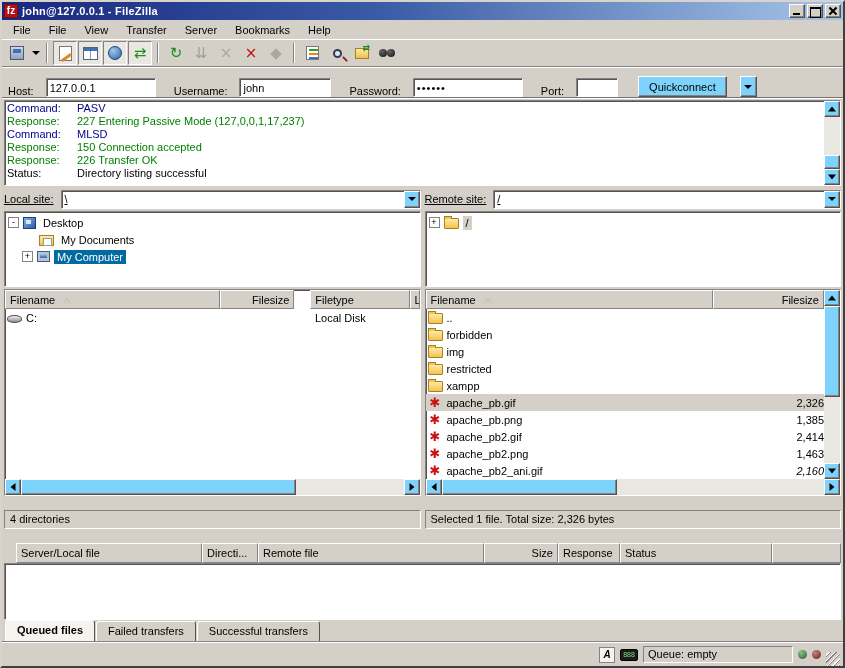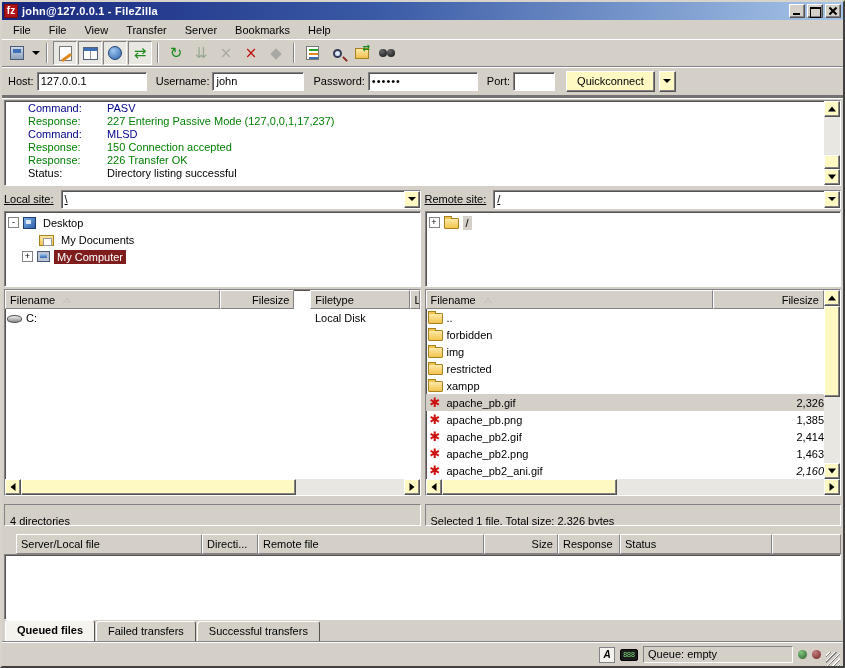--- a/index.html
+++ b/index.html
@@ -3,21 +3,21 @@
 <meta charset="utf-8">
 <style>
   * { box-sizing: border-box; margin: 0; padding: 0; }
   html,body { width:845px; height:668px; }
   body {
     font-family: "Liberation Sans", "DejaVu Sans", sans-serif;
     font-size: 11px; color:#000; background:#d4d0c8; overflow:hidden;
   }
   .window { width:845px; height:668px; display:flex; flex-direction:column;
     border:2px solid; border-color:#d8d4cc #404040 #404040 #d8d4cc; background:#d4d0c8; }
-  .raised { border:1px solid; border-color:#fff #565450 #565450 #fff; box-shadow: inset -1px -1px 0 #848284; background:#fef9c3; }
+  .raised { border:1px solid; border-color:#fff #565450 #565450 #fff; box-shadow: inset -1px -1px 0 #848284; background:#7dd3fc; }
 
   
   .titlebar { height:18px; flex:0 0 18px; display:flex; align-items:center; padding:1px 2px;
     background:linear-gradient(to right,#18277e,#3a5ba6 45%,#a7c5e8); }
   .fz-icon { width:14px; height:14px; background:#b01216; border:1px solid #7a0c0f; color:#fff;
     font-weight:bold; font-size:10px; line-height:12px; text-align:center; margin-right:4px; }
   .win-title { color:#fff; font-weight:bold; flex:1; letter-spacing:.2px; }
   .tb-btn { width:16px; height:14px; margin-left:2px; position:relative; cursor:default;
     border:1px solid; border-color:#fff #565450 #565450 #fff; background:#d4d0c8; box-shadow: inset -1px -1px 0 #848284;}
   .g-min::before { content:""; position:absolute; left:3px; bottom:2px; width:7px; height:2px; background:#000; }
@@ -55,35 +55,35 @@
   .i-filter::before { content:""; position:absolute; left:2px; top:2px; width:9px; height:2px; background:#2ba02b; box-shadow:0 4px 0 #e08a1e, 0 8px 0 #3f6fb5; }
   .i-mag { width:9px; height:9px; border:2px solid #333a55; border-radius:50%; position:relative; background:#dce8f5; }
   .i-mag::after { content:""; position:absolute; left:7px; top:7px; width:6px; height:2px; background:#8a2020; transform:rotate(45deg); }
   .i-cmp { width:14px; height:11px; background:linear-gradient(#ffe9a8,#eec04e); border:1px solid #a5821f; position:relative; }
   .i-cmp::after { content:"⇄"; position:absolute; right:-2px; top:-6px; font-size:9px; color:#1d8c1d; font-weight:bold; }
   .i-bino { width:16px; height:10px; position:relative; }
   .i-bino::before, .i-bino::after { content:""; position:absolute; top:1px; width:8px; height:8px; border-radius:50%; background:radial-gradient(circle at 35% 30%,#666,#111); }
   .i-bino::before { left:0; } .i-bino::after { right:0; }
 
   
-  .quickbar { height:31px; flex:0 0 31px; display:flex; align-items:center; gap:3px; padding:0 6px;
-    border-bottom:3px solid #737373; box-shadow:0 1px 0 #fff; }
+  .quickbar { height:31px; flex:0 0 31px; display:flex; align-items:flex-end; gap:12px; padding:0 6px;
+    border-bottom:1px solid #737373; box-shadow:0 1px 0 #fff; }
   .qc-label { margin-left:6px; }
   .qc-input { height:19px; background:#fff; border:1px solid; border-color:#848284 #fff #fff #848284;
     box-shadow: inset 1px 1px 0 #565450; font:11px "Liberation Sans",sans-serif; padding:0 3px; }
   .w-host{width:110px;} .w-user{width:92px;} .w-pass{width:110px; letter-spacing:1px;} .w-port{width:42px;}
   .qc-btn { height:21px; padding:0 10px; font:11px "Liberation Sans",sans-serif; margin-left:8px; }
   .qc-arrow { width:17px; height:21px; display:flex; align-items:center; justify-content:center; margin-left:1px; }
 
   
   .logwrap { flex:0 0 86px; margin:2px; position:relative; background:#fff;
     border:1px solid; border-color:#848284 #fff #fff #848284; box-shadow: inset 1px 1px 0 #565450; display:flex; }
   .logbody { flex:1; padding:1px 2px; overflow:hidden; }
   .log-line { height:13px; line-height:13px; white-space:nowrap; }
-  .log-label { display:inline-block; width:100px;padding-left:21px; }
+  .log-label { display:inline-block; width:70px; }
   .k-command { color:#00008b; } .k-response { color:#007f00; } .k-status { color:#000; }
 
   
   .vscroll { width:16px; flex:0 0 16px; display:flex; flex-direction:column; background:#e9e7e1; }
   .sb-btn { width:16px; height:16px; flex:0 0 16px; position:relative; }
   .tri { position:absolute; left:50%; top:50%; transform:translate(-50%,-50%); width:0; height:0; }
   .tri-up { border:4px solid transparent; border-bottom:5px solid #000; margin-top:-2px; }
   .tri-dn { border:4px solid transparent; border-top:5px solid #000; margin-top:2px; }
   .tri-lf { border:4px solid transparent; border-right:5px solid #000; margin-left:-2px; }
   .tri-rt { border:4px solid transparent; border-left:5px solid #000; margin-left:2px; }
@@ -100,39 +100,39 @@
   .combo { flex:1; height:19px; display:flex; background:#fff; border:1px solid; border-color:#848284 #fff #fff #848284; box-shadow: inset 1px 1px 0 #565450; }
   .combo-text { flex:1; padding:2px 3px; }
   .combo-arrow { width:16px; display:flex; align-items:center; justify-content:center; }
   .treebox { flex:0 0 76px; margin-top:1px; background:#fff; overflow:hidden; padding:2px 1px;
     border:1px solid; border-color:#848284 #fff #fff #848284; box-shadow: inset 1px 1px 0 #565450; }
   .tree-row { height:17px; display:flex; align-items:center; }
   .expander { width:11px; height:11px; flex:0 0 11px; border:1px solid #848284; background:#fff;
     font-size:9px; line-height:9px; text-align:center; margin-right:4px; }
   .exp-none { border:none; background:transparent; }
   .tree-label { padding:1px 3px; }
-  .sel-active { background:#7f1d1d; color:#fff; }
+  .sel-active { background:#0369a1; color:#fff; }
   .sel-inactive { background:#d4d0c8; }
   .ind1 { margin-left:16px; } .ind0 { margin-left:2px; }
 
   
   .listbox { flex:1; margin-top:2px; background:#fff; position:relative; display:flex; flex-direction:column; overflow:hidden;
     border:1px solid; border-color:#848284 #fff #fff #848284; box-shadow: inset 1px 1px 0 #565450; }
   .listhead { display:flex; height:19px; flex:0 0 19px; }
   .hcell { background:#d4d0c8; border:1px solid; border-color:#fff #848284 #848284 #fff;
     padding:2px 4px; white-space:nowrap; overflow:hidden; display:flex; align-items:center; }
   .hc-right { justify-content:flex-end; }
   .sort-arrow { width:0; height:0; border:4px solid transparent; border-bottom:5px solid #cfcbc3; margin-left:8px; margin-top:-3px;
     filter:drop-shadow(0 0 0 #9a968e); }
   .listbody { flex:1; overflow:hidden; }
   .lrow { height:17px; display:flex; align-items:center; padding-left:2px; white-space:nowrap; }
   .cell { overflow:hidden; white-space:nowrap; }
   .c-right { text-align:right; }
   .row-sel { background:#d4d0c8; }
-  .statusrow { flex:0 0 19px; margin:8px 0; background:#d4d0c8; padding:10px 5px;
+  .statusrow { flex:0 0 19px; margin:14px 0; background:#d4d0c8; padding:2px 5px;
     border:1px solid; border-color:#848284 #fff #fff #848284; white-space:nowrap; overflow:hidden; }
 
   
   .ic { margin-right:4px; flex:0 0 auto; }
   .ico-folder { width:15px; height:11px; background:linear-gradient(#ffe9a8,#f2c44e); border:1px solid #a5821f; border-radius:1px; position:relative; margin-top:2px; }
   .ico-folder::before { content:""; position:absolute; top:-3px; left:-1px; width:6px; height:2px; background:#f2c44e; border:1px solid #a5821f; border-bottom:none; }
   .ico-img { color:#cc1111; font-size:13px; line-height:13px; width:15px; text-align:center; font-weight:bold; }
   .ico-disk { width:15px; height:8px; background:linear-gradient(#f2f2f2,#8a8a8a); border:1px solid #555; border-radius:50% / 45%; margin-top:3px; }
   .ico-desktop { width:13px; height:12px; background:linear-gradient(135deg,#7fb2e8,#2b5ea8); border:1px solid #1d3f70; position:relative; }
   .ico-desktop::after { content:""; position:absolute; left:2px; top:2px; width:5px; height:4px; background:#fff; opacity:.8; }

